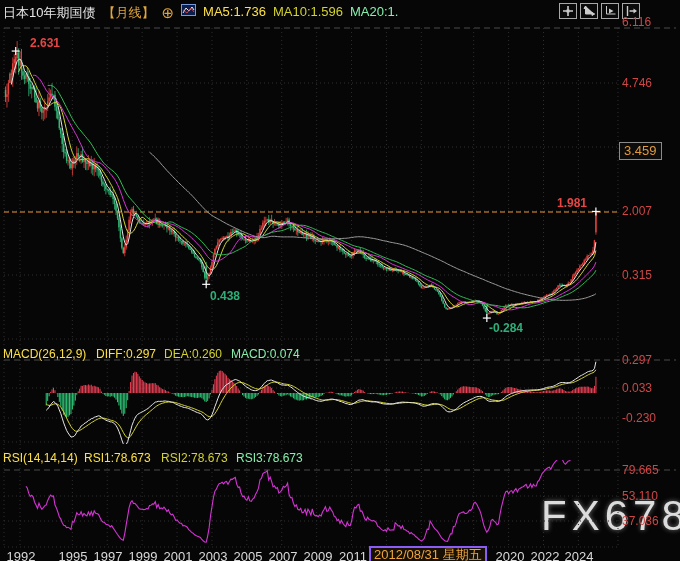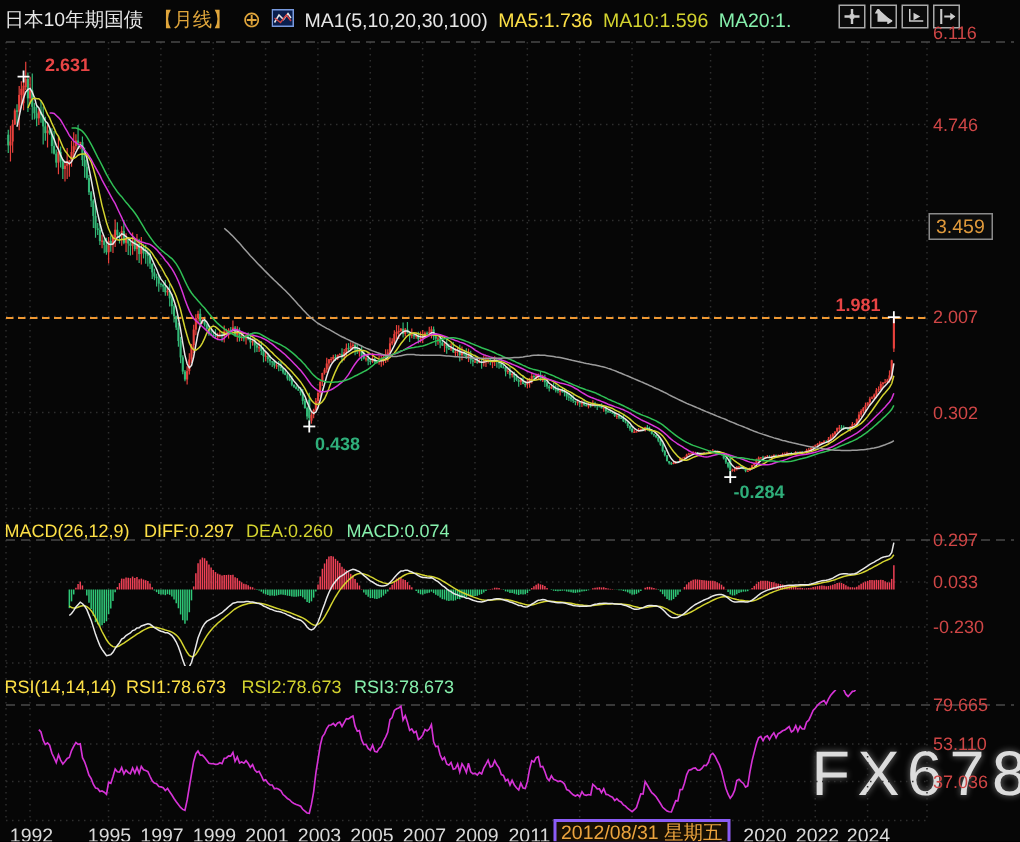--- a/index.html
+++ b/index.html
@@ -5,21 +5,21 @@
   html,body{margin:0;padding:0;background:#000;}
   #app{position:relative;width:680px;height:561px;background:#060606;overflow:hidden;
        font-family:"Liberation Sans","DejaVu Sans",sans-serif;}
   #chart-svg{position:absolute;left:0;top:0;}
   .dot{stroke:#2e2e2e;stroke-width:1;stroke-dasharray:1 3;}
   .dash{stroke:#4a4a4a;stroke-width:1;stroke-dasharray:6 4;}
   .lbl{position:absolute;font-size:12px;line-height:15px;white-space:nowrap;}
   .axis-red{color:#cf4646;}
   .mk-red{color:#e84545;font-weight:bold;}
   .mk-green{color:#2fae7a;font-weight:bold;}
-  .hdr{position:absolute;left:3px;top:4px;display:flex;align-items:center;font-size:13px;color:#e6e6e6;}
+  .hdr{position:absolute;left:3px;top:4px;display:flex;font-size:13px;color:#e6e6e6;}
   .hdr > *{margin-right:7px;}
   .accent{color:#e0a63c;}
   .yellow{color:#d3d32f;}
   .magenta{color:#86efac;}
   .white{color:#fde047;}
   .xlbl{position:absolute;top:549px;width:38px;text-align:center;font-size:13px;color:#d9d9d9;}
   .flag{position:absolute;font-size:13px;color:#e09a3c;background:#0c0c0c;border:1px solid #8a8a8a;
         padding:1px 4px;line-height:14px;}
   .dateflag{position:absolute;left:369px;top:546px;font-size:13px;color:#eca43e;background:#181004;
         border:2px solid #8b5cf6;padding:0 3px;line-height:13px;}
@@ -1305,21 +1305,20 @@
     <span>日本10年期国债</span>
     <span class="accent">【月线】</span>
     <span class="accent" style="font-size:15px">⊕</span>
     <span class="minichart">
       <svg width="15" height="12">
           <rect x="0.5" y="0.5" width="14" height="11" fill="#0a1f4e" stroke="#7799dd"></rect>
       <polyline points="2,9 5,4 8,7 11,3 13,6" fill="none" stroke="#e8e8e8" stroke-width="1"></polyline>
       <polyline points="2,6 6,9 10,4 13,8" fill="none" stroke="#d04040" stroke-width="1"></polyline>
         </svg>
     </span>
-    <span>MA1(5,10,20,30,100)</span>
     <span class="white">MA5:1.736</span>
     <span class="yellow">MA10:1.596</span>
     <span class="magenta">MA20:1.</span>
   </div>
 
   <div class="toolbar">
     <span class="tbtn">
       <svg width="12" height="10">
           <path d="M6 0v10M1 5h10" stroke="#cccccc" stroke-width="1.6"></path>
           <rect x="4.5" y="3.5" width="3" height="3" fill="#cccccc"></rect>
@@ -1340,21 +1339,21 @@
       <svg width="12" height="10">
           <path d="M2.5 0v10M4.5 5h5" stroke="#cccccc" stroke-width="1.4"></path>
           <polygon points="8.5,2.5 12,5 8.5,7.5" fill="#cccccc"></polygon>
         </svg>
     </span>
   </div>
 
   <div class="lbl axis-red" style="left:622px;top:15px">6.116</div>
   <div class="lbl axis-red" style="left:622px;top:76px">4.746</div>
   <div class="lbl axis-red" style="left:622px;top:204px">2.007</div>
-  <div class="lbl axis-red" style="left:622px;top:268px">0.302</div>
+  <div class="lbl axis-red" style="left:622px;top:268px">0.315</div>
   <div class="flag" style="left:619px;top:142px">3.459</div>
 
   <div class="lbl mk-red" style="left:30px;top:36px">2.631</div>
   <div class="lbl mk-green" style="left:210px;top:289px">0.438</div>
   <div class="lbl mk-green" style="left:489px;top:321px">-0.284</div>
   <div class="lbl mk-red" style="left:557px;top:196px">1.981</div>
 
   <div class="lbl white" style="left:3px;top:347px">MACD(26,12,9)</div>
   <div class="lbl white" style="left:96px;top:347px">DIFF:0.297</div>
   <div class="lbl yellow" style="left:164px;top:347px">DEA:0.260</div>

